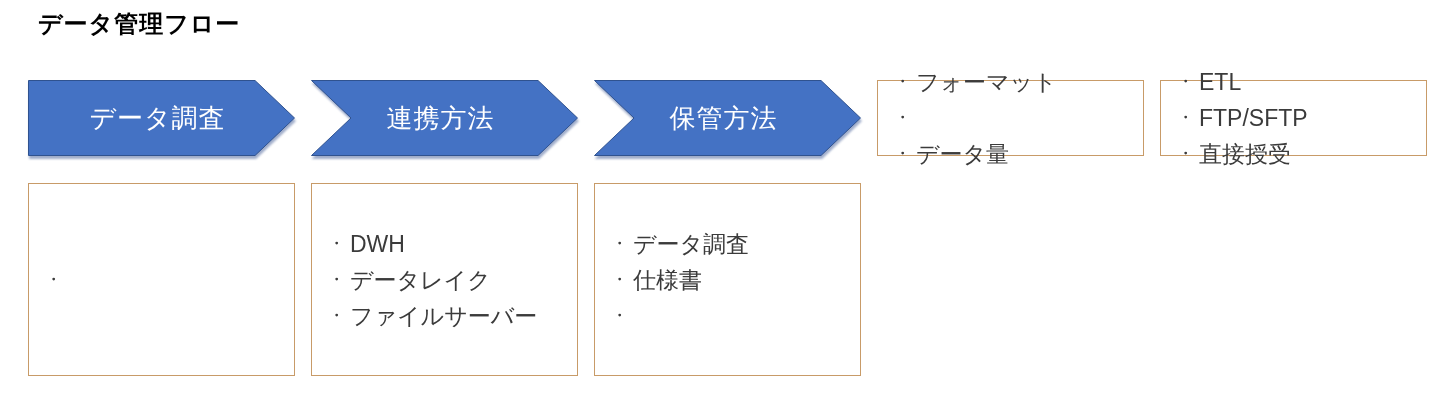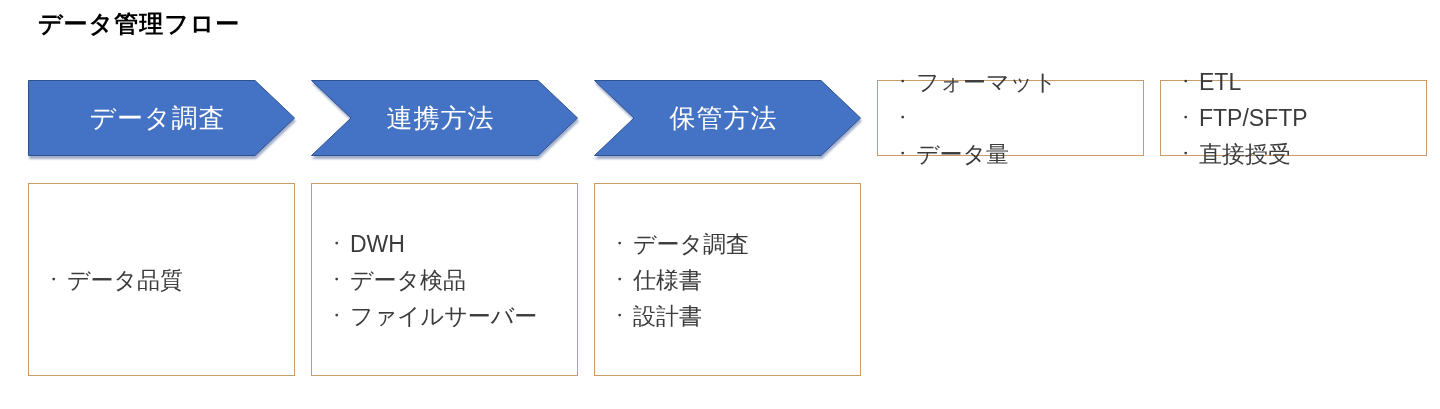--- a/index.html
+++ b/index.html
@@ -144,47 +144,45 @@
       </div>
     <div class="li">
         <span class="bullet">・</span>
         <span>直接授受</span>
       </div>
   </div>
 
   <div class="box-cell">
     <div class="li">
         <span class="bullet">・</span>
-        <span>データ品質</span>
       </div>
   </div>
 
   <div class="box-cell">
     <div class="li">
         <span class="bullet">・</span>
         <span>DWH</span>
       </div>
     <div class="li">
         <span class="bullet">・</span>
-        <span>データ検品</span>
+        <span>データレイク</span>
       </div>
     <div class="li">
         <span class="bullet">・</span>
         <span>ファイルサーバー</span>
       </div>
   </div>
 
   <div class="box-cell">
     <div class="li">
         <span class="bullet">・</span>
         <span>データ調査</span>
       </div>
     <div class="li">
         <span class="bullet">・</span>
         <span>仕様書</span>
       </div>
     <div class="li">
         <span class="bullet">・</span>
-        <span>設計書</span>
       </div>
   </div>
 
 </div>
 
 </body></html>

